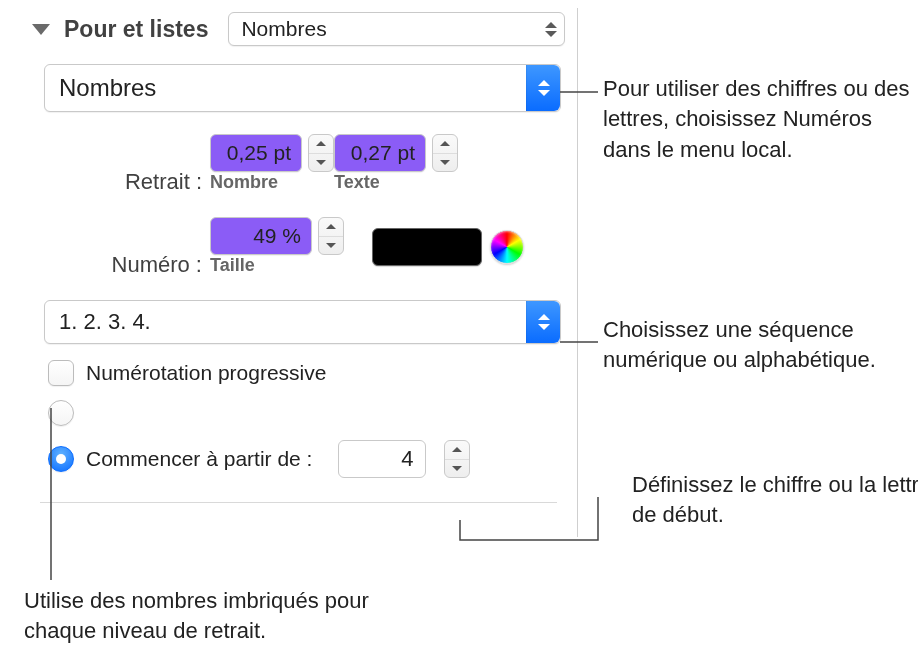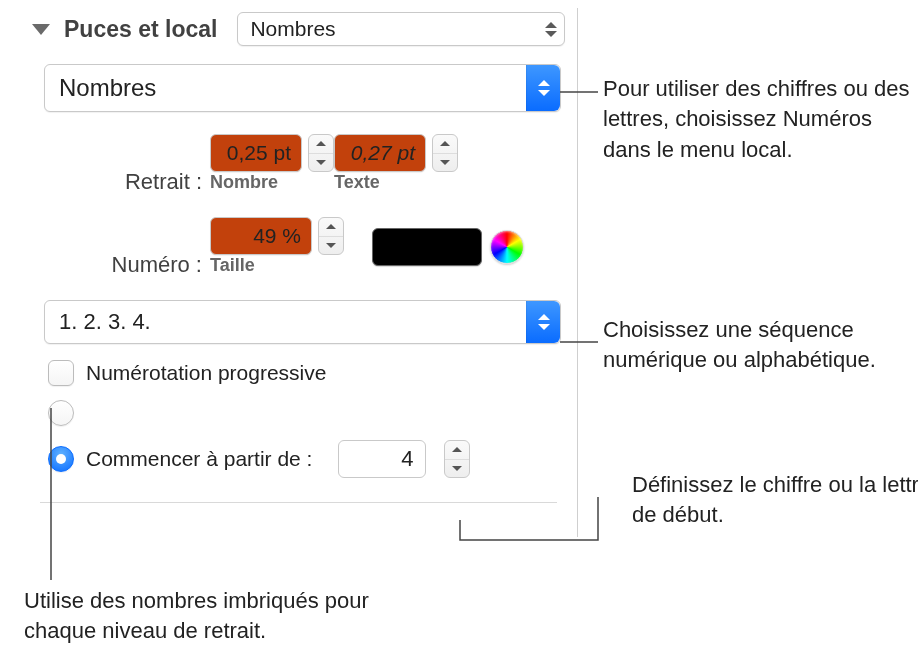--- a/index.html
+++ b/index.html
@@ -113,21 +113,21 @@
       text-align: right;
       padding-right: 8px;
       margin-top: 37px;
     }
     .num-input {
       display: flex;
       align-items: center;
       border: 1px solid #c9c9c9;
       border-radius: 6px;
       height: 38px;
-      background: #c2410c;
+      background: #8b5cf6;
       font-size: 21px;
       box-shadow: 0 1px 1px rgba(0,0,0,0.06);
     }
     .num-input .val {
       padding: 0 10px;
       text-align: right;
       min-width: 90px;
     }
     .stepper {
       width: 26px;
@@ -251,21 +251,21 @@
       pointer-events: none;
     }
   </style>
 </head>
 <body>
 
 <div class="panel">
 
   <div class="header-row">
     <div class="disclosure"></div>
-    <div class="section-title">Puces et local</div>
+    <div class="section-title">Pour et listes</div>
     <div class="dropdown small" style="margin-left:10px;">
       <div class="label">Nombres</div>
       <div class="chev">
           <div class="up"></div>
           <div class="down"></div>
         </div>
     </div>
   </div>
 
   <div class="big-dropdown">
@@ -284,21 +284,21 @@
           <div class="val">0,25 pt</div>
         </div>
         <div class="stepper">
             <div class="up"></div>
             <div class="down"></div>
           </div>
       </div>
       <div class="sublabel">Nombre</div>
     </div>
     <div class="field-col">
-      <div style="display:flex;align-items:center;font-style:italic;">
+      <div style="display:flex;align-items:center;">
         <div class="num-input">
           <div class="val">0,27 pt</div>
         </div>
         <div class="stepper">
             <div class="up"></div>
             <div class="down"></div>
           </div>
       </div>
       <div class="sublabel">Texte</div>
     </div>

